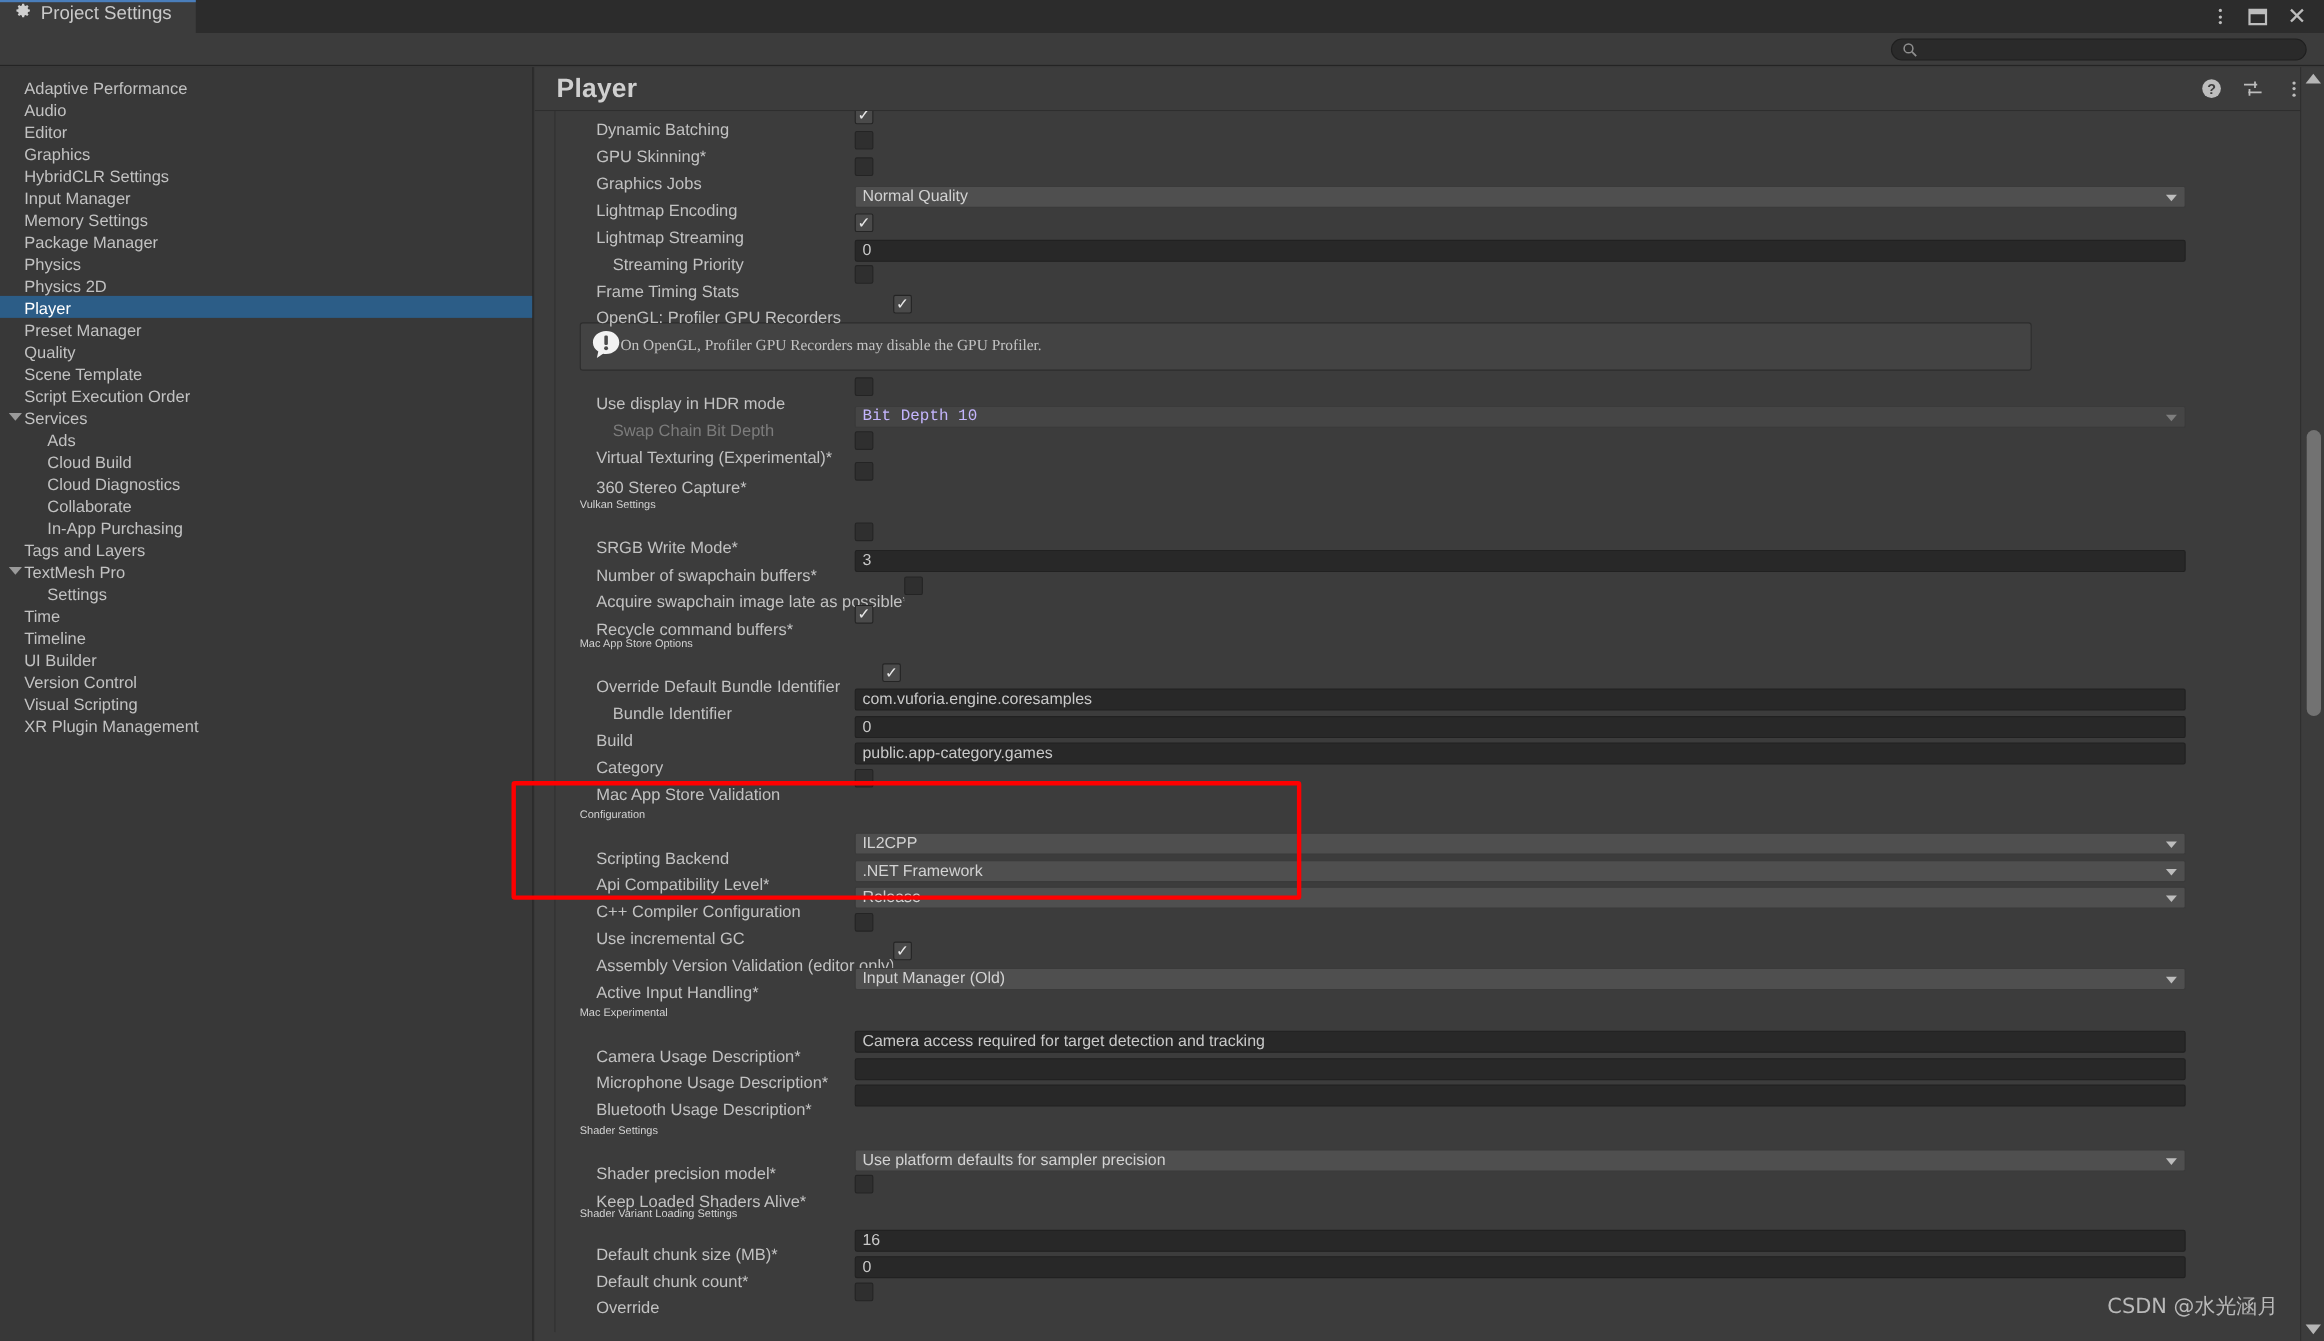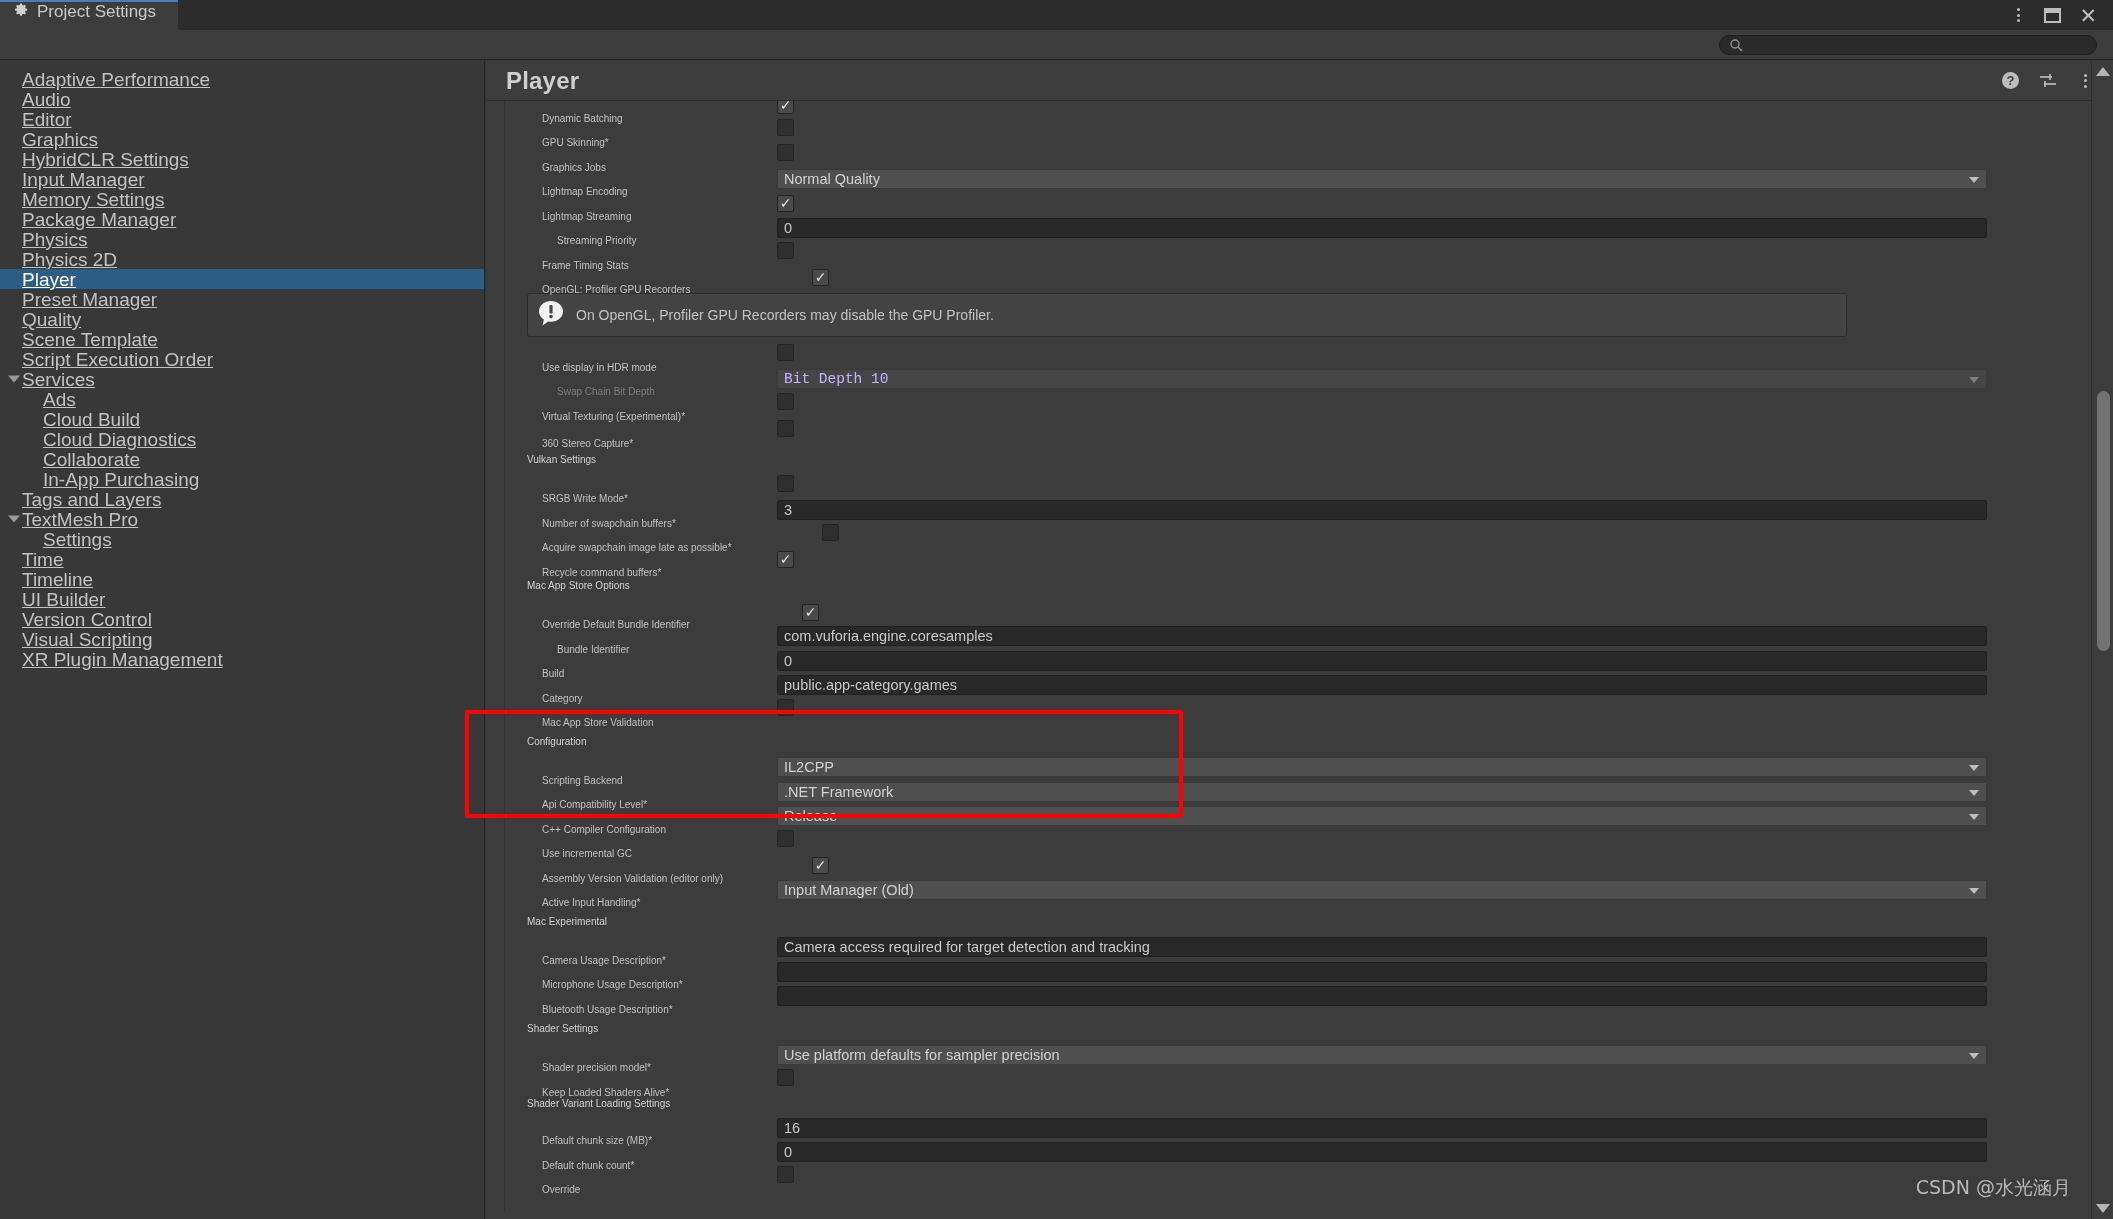--- a/index.html
+++ b/index.html
@@ -64,23 +64,23 @@
 
   
   .sidebar {
     position: absolute; left: 0; top: 61px; width: 485px; height: 1158px;
     background: #383838;
     border-right: 1px solid #232323;
     padding-top: 8px;
     overflow: hidden;
   }
   .side-item {
-    height: 20px; display: flex; align-items: flex-start;
-    font-size: 19px; color: #c2c2c2; cursor: pointer;
-    padding-left: 22px; position: relative; white-space: nowrap; text-decoration: underline;
+    height: 20px; display: flex; align-items: flex-end;
+    font-size: 15px; color: #c2c2c2; cursor: pointer;
+    padding-left: 22px; position: relative; white-space: nowrap;
   }
   .side-item.child   { padding-left: 43px; }
   .side-item.selected { background: #2c5d87; color: #ffffff; }
   .side-item .tri {
     position: absolute; left: 8px; top: 50%; transform: translateY(-50%);
     width: 0; height: 0;
     border-left: 6px solid transparent; border-right: 6px solid transparent;
     border-top: 7px solid #9a9a9a;
   }
 
@@ -125,21 +125,21 @@
     padding-left: 7px;
     height: 100%;
   }
 
   .row {
     position: relative;
     display: flex; align-items: center;
     height: 24.5px;
   }
   .row .label {
-    font-size: 10px; color: #c2c2c2;
+    font-size: 15px; color: #c2c2c2;
     padding-left: 15px; width: 265px; flex: none;
     white-space: nowrap; overflow: hidden; margin-top: 26px;
   }
   .row .label.i2 { padding-left: 30px; }
   .row .label.i3 { padding-left: 45px; }
   .row .label.disabled { color: #7c7c7c; }
 
   .section-head {
     font-size: 10px; font-weight: normal; color: #d2d2d2;
     padding-left: 15px; display: flex; align-items: center; height: 28px;
@@ -194,21 +194,21 @@
     display: inline-block; width: 0; height: 0; margin-right: 6px;
     border-top: 5px solid transparent; border-bottom: 5px solid transparent;
     border-left: 7px solid #9d9d9d; vertical-align: middle;
   }
 
   
   .helpbox {
     margin: 4px 0 5px 15px; width: 1320px; min-height: 40px;
     background: #434343;
     border: 1px solid #2d2d2d; border-radius: 3px;
-    display: flex; align-items: center; gap: 12px; padding: 6px 10px;
+    display: flex; align-items: center; padding: 6px 10px; font-family: Liberation Serif, serif;
   }
   .helpbox-icon { width: 26px; height: 30px; flex: none; }
   .helpbox-text { font-size: 14px; color: #c3c3c3; }
 
   
   .annotation {
     position: absolute;
     left: 465px; top: 710px;
     width: 718px; height: 108px;
     border: 4px solid #fe0000;

